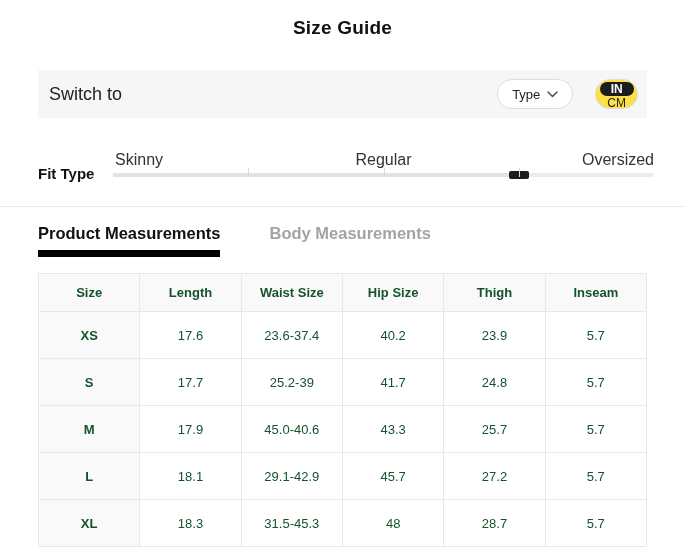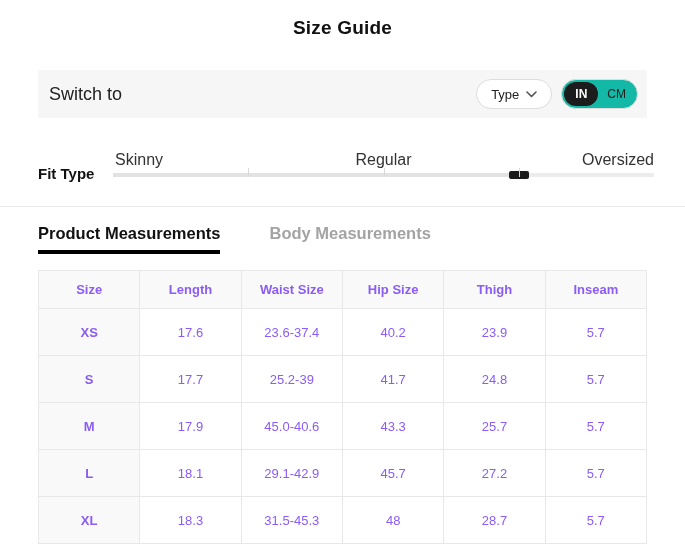--- a/index.html
+++ b/index.html
@@ -25,43 +25,44 @@
   .switch-bar {
     margin: 31px 38px 0 38px;
     height: 48px;
     background: #f6f6f6;
     display: flex;
     align-items: center;
     justify-content: space-between;
     padding: 0 9px 0 11px;
   }
   .switch-label { font-size: 18px; color: #222; }
-  .bar-controls { display: flex; align-items: flex-end; gap: 9px; }
+  .bar-controls { display: flex; align-items: flex-end; gap: 22px; }
   .type-pill {
     background: #fff;
     border: 1px solid #ddd;
     border-radius: 16px;
     height: 30px;
     padding: 0 14px;
     display: flex;
     align-items: center;
     gap: 7px;
     font-size: 13px;
     color: #222;
     cursor: pointer;
   }
   .chevron { display: inline-flex; align-items: center; }
   .unit-toggle {
-    background: #14b8a6;
+    background: #fde047;
     border: 1px solid #ddd;
     border-radius: 16px;
     height: 30px;
     display: flex;
     align-items: center;
     padding: 2px;
+    flex-direction: column;
   }
   .unit-opt {
     font-size: 12px;
     padding: 0 9px;
     height: 24px;
     display: flex;
     align-items: center;
     border-radius: 13px;
     color: #222;
     cursor: pointer;
@@ -130,37 +131,37 @@
   .tabs {
     margin: 17px 38px 0 38px;
     display: flex;
     align-items: flex-start;
     gap: 49px;
   }
   .tab { font-size: 16.5px; font-weight: bold; cursor: pointer; }
   .tab.active {
     color: #111;
     padding-bottom: 7px;
-    border-bottom: 4px solid #000000;
+    border-bottom: 7px solid #000000;
   }
   .tab.inactive { color: #a3a3a3; }
 
   
   .meas-table {
     margin: 16px 38px 0 38px;
     width: 609px;
     border-collapse: collapse;
     table-layout: fixed;
     font-size: 13px;
   }
   .meas-table th, .meas-table td {
     border: 1px solid #e8e8e8;
     text-align: center;
     vertical-align: middle;
-    color: #8b5cf6;
+    color: #14532d;
   }
   .meas-table th {
     height: 38px;
     background: #f9f9f9;
     font-weight: bold;
   }
   .meas-table td { height: 47px; font-weight: normal; }
   .meas-table td.size-cell { background: #f9f9f9; font-weight: bold; }
 </style>
 </head>

